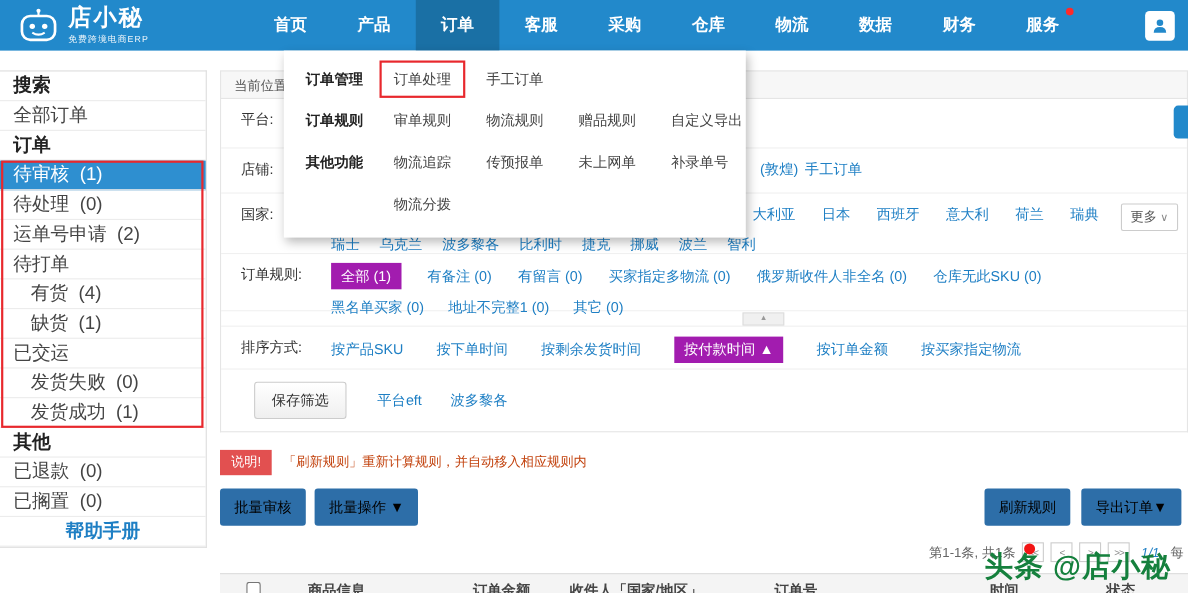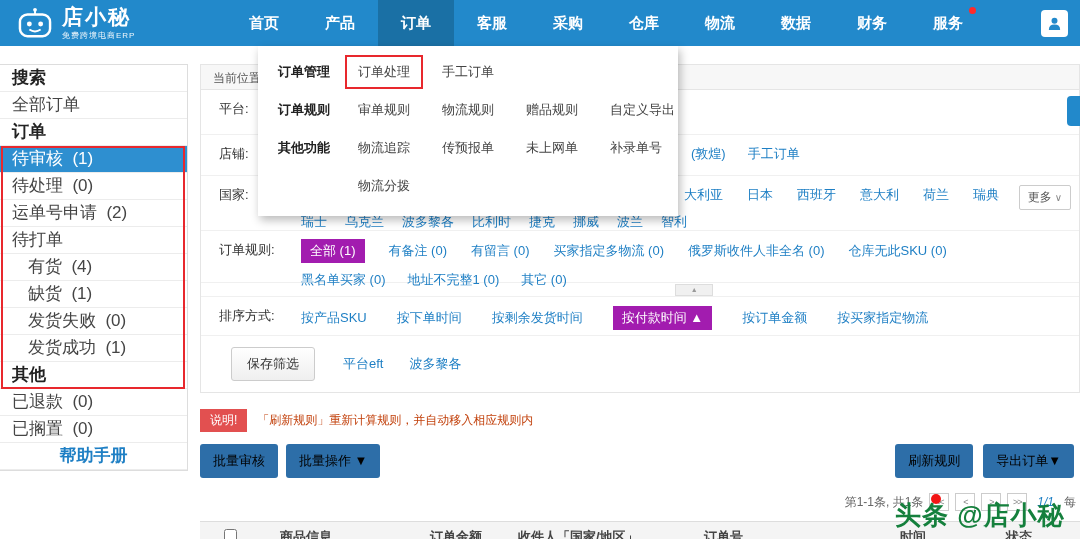--- a/index.html
+++ b/index.html
@@ -32,21 +32,21 @@
   .main { position:absolute; left:200px; top:64px; width:880px; z-index:1; }
   .crumb { height:26px; line-height:26px; background:#f7f7f7; border:1px solid #e5e5e5; padding-left:12px; color:#555; font-size:12px; }
   .filter-panel { border:1px solid #e5e5e5; border-top:none; background:#fff; }
   .f-row { display:flex; align-items:flex-start; border-bottom:1px solid #f0f0f0; padding-left:18px; position:relative; }
   .f-label { width:82px; flex:none; color:#333; padding-top:10px; }
   .lnk { color:#1e7fc4; cursor:pointer; white-space:nowrap; }
   .chip-sel { background:#a21caf; color:#fff; padding:3px 9px; cursor:pointer; white-space:nowrap; }
 
   .row-platform { height:45px; }
   .row-shop { height:41px; }
-  .shop-links { display:flex; gap:22px; margin-left:390px; padding-top:10px; }
+  .shop-links { display:flex; gap:6px; margin-left:390px; padding-top:10px; }
   .row-country { height:55px; }
   .country-wrap { flex:1; }
   .cline1 { display:flex; gap:24px; margin-left:383px; padding-top:10px; }
   .cline2 { display:flex; gap:18px; margin-top:9px; }
   .more-btn { position:absolute; right:8px; top:9px; border:1px solid #ccc; background:#fff; color:#555; font-size:12px; padding:3px 8px; cursor:pointer; border-radius:2px; }
   .more-btn .chev { font-size:10px; color:#888; margin-left:3px; }
 
   .row-rules { height:52px; }
   .rline1 { display:flex; gap:24px; align-items:center; padding-top:8px; }
   .rline2 { display:flex; gap:22px; margin-top:8px; }
@@ -140,20 +140,21 @@
   <aside class="sidebar">
     <div class="sb-row sb-head">搜索</div>
     <div class="sb-row sb-item">全部订单</div>
     <div class="sb-row sb-head">订单</div>
     <div class="sb-row sb-item selected">待审核  (1)</div>
     <div class="sb-row sb-item">待处理  (0)</div>
     <div class="sb-row sb-item">运单号申请  (2)</div>
     <div class="sb-row sb-item">待打单</div>
     <div class="sb-row sb-item indent">有货  (4)</div>
     <div class="sb-row sb-item indent">缺货  (1)</div>
+    <div class="sb-row sb-item">已交运</div>
     <div class="sb-row sb-item indent">发货失败  (0)</div>
     <div class="sb-row sb-item indent">发货成功  (1)</div>
     <div class="sb-row sb-head">其他</div>
     <div class="sb-row sb-item">已退款  (0)</div>
     <div class="sb-row sb-item">已搁置  (0)</div>
     <div class="sb-row sb-help">帮助手册</div>
     <div class="sidebar-anno"></div>
   </aside>
 
   <main class="main">

